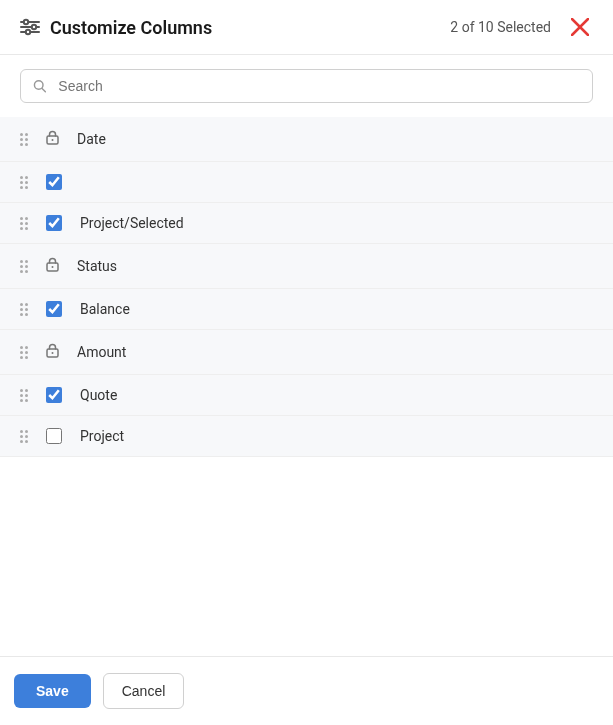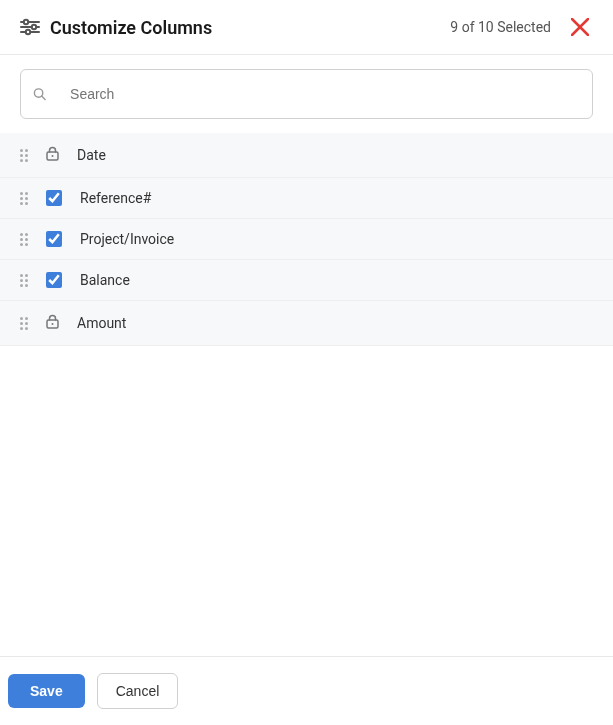--- a/index.html
+++ b/index.html
@@ -62,22 +62,22 @@
 
     .search-container {
       padding: 14px 20px;
     }
 
     .search-input-wrapper {
       display: flex;
       align-items: center;
       border: 1px solid #d0d0d0;
       border-radius: 6px;
-      padding: 16px 12px;
-      gap: 24px;
+      padding: 8px 12px;
+      gap: 12px;
       background: #fff;
     }
 
     .search-input {
       border: none;
       outline: none;
       font-size: 14px;
       color: #333;
       width: 100%;
       background: transparent;
@@ -122,21 +122,21 @@
     .column-label {
       font-size: 14px;
       color: #333;
       flex: 1;
     }
 
     .footer {
       display: flex;
       align-items: center;
       gap: 12px;
-      padding: 16px 8px;
+      padding: 16px 14px;
       border-top: 1px solid #e8e8e8;
     }
 
     .save-btn {
       background: #3d7fdb;
       color: #fff;
       border: none;
       border-radius: 6px;
       padding: 9px 22px;
       font-size: 14px;
@@ -178,21 +178,21 @@
         <line x1="1" y1="4" x2="19" y2="4" stroke="#555" stroke-width="2" stroke-linecap="round"></line>
         <circle cx="6" cy="4" r="2.2" fill="white" stroke="#555" stroke-width="2"></circle>
         <line x1="1" y1="9" x2="19" y2="9" stroke="#555" stroke-width="2" stroke-linecap="round"></line>
         <circle cx="14" cy="9" r="2.2" fill="white" stroke="#555" stroke-width="2"></circle>
         <line x1="1" y1="14" x2="19" y2="14" stroke="#555" stroke-width="2" stroke-linecap="round"></line>
         <circle cx="8" cy="14" r="2.2" fill="white" stroke="#555" stroke-width="2"></circle>
       </svg>
       <span class="header-title">Customize Columns</span>
     </div>
     <div class="header-right">
-      <span class="selected-count">9 of 10 Selected</span>
+      <span class="selected-count">2 of 10 Selected</span>
       <button class="close-btn">
         <svg width="18" height="18" viewBox="0 0 18 18" fill="none">
           <line x1="1" y1="1" x2="17" y2="17" stroke="#e53935" stroke-width="2.5" stroke-linecap="round"></line>
           <line x1="17" y1="1" x2="1" y2="17" stroke="#e53935" stroke-width="2.5" stroke-linecap="round"></line>
         </svg>
       </button>
     </div>
   </div>
 
   <div class="search-container">
@@ -230,35 +230,52 @@
       <div class="drag-dots">
         <div class="drag-dot"></div>
             <div class="drag-dot"></div>
         <div class="drag-dot"></div>
             <div class="drag-dot"></div>
         <div class="drag-dot"></div>
             <div class="drag-dot"></div>
       </div>
     </div>
         <input type="checkbox" class="checkbox" checked="" style="">
-        <span class="column-label">Reference#</span>
       </div>
       <div class="column-item">
         <div>
       <div class="drag-dots">
         <div class="drag-dot"></div>
             <div class="drag-dot"></div>
         <div class="drag-dot"></div>
             <div class="drag-dot"></div>
         <div class="drag-dot"></div>
             <div class="drag-dot"></div>
       </div>
     </div>
         <input type="checkbox" class="checkbox" checked="" style="">
-        <span class="column-label">Project/Invoice</span>
+        <span class="column-label">Project/Selected</span>
+      </div>
+      <div class="column-item">
+        <div>
+      <div class="drag-dots">
+        <div class="drag-dot"></div>
+            <div class="drag-dot"></div>
+        <div class="drag-dot"></div>
+            <div class="drag-dot"></div>
+        <div class="drag-dot"></div>
+            <div class="drag-dot"></div>
+      </div>
+    </div>
+        <span><svg width="13" height="16" viewBox="0 0 13 16" fill="none" xmlns="http://www.w3.org/2000/svg">
+        <rect x="1" y="7" width="11" height="8" rx="1.5" stroke="#777" stroke-width="1.5" fill="none"></rect>
+        <path d="M3.5 7V5.5a3 3 0 0 1 6 0V7" stroke="#777" stroke-width="1.5" stroke-linecap="round" fill="none"></path>
+        <circle cx="6.5" cy="11" r="1" fill="#777"></circle>
+      </svg></span>
+        <span class="column-label">Status</span>
       </div>
       <div class="column-item">
         <div>
       <div class="drag-dots">
         <div class="drag-dot"></div>
             <div class="drag-dot"></div>
         <div class="drag-dot"></div>
             <div class="drag-dot"></div>
         <div class="drag-dot"></div>
             <div class="drag-dot"></div>
@@ -278,20 +295,48 @@
             <div class="drag-dot"></div>
       </div>
     </div>
         <span><svg width="13" height="16" viewBox="0 0 13 16" fill="none" xmlns="http://www.w3.org/2000/svg">
         <rect x="1" y="7" width="11" height="8" rx="1.5" stroke="#777" stroke-width="1.5" fill="none"></rect>
         <path d="M3.5 7V5.5a3 3 0 0 1 6 0V7" stroke="#777" stroke-width="1.5" stroke-linecap="round" fill="none"></path>
         <circle cx="6.5" cy="11" r="1" fill="#777"></circle>
       </svg></span>
         <span class="column-label">Amount</span>
       </div>
+      <div class="column-item">
+        <div>
+      <div class="drag-dots">
+        <div class="drag-dot"></div>
+            <div class="drag-dot"></div>
+        <div class="drag-dot"></div>
+            <div class="drag-dot"></div>
+        <div class="drag-dot"></div>
+            <div class="drag-dot"></div>
+      </div>
+    </div>
+        <input type="checkbox" class="checkbox" checked="" style="">
+        <span class="column-label">Quote</span>
+      </div>
+      <div class="column-item">
+        <div>
+      <div class="drag-dots">
+        <div class="drag-dot"></div>
+            <div class="drag-dot"></div>
+        <div class="drag-dot"></div>
+            <div class="drag-dot"></div>
+        <div class="drag-dot"></div>
+            <div class="drag-dot"></div>
+      </div>
+    </div>
+        <input type="checkbox" class="checkbox" style="">
+        <span class="column-label">Project</span>
+      </div>
     </div>
 
   <div class="footer">
     <button class="save-btn">Save</button>
     <button class="cancel-btn">Cancel</button>
   </div>
 
 </div>
 
 </body></html>

